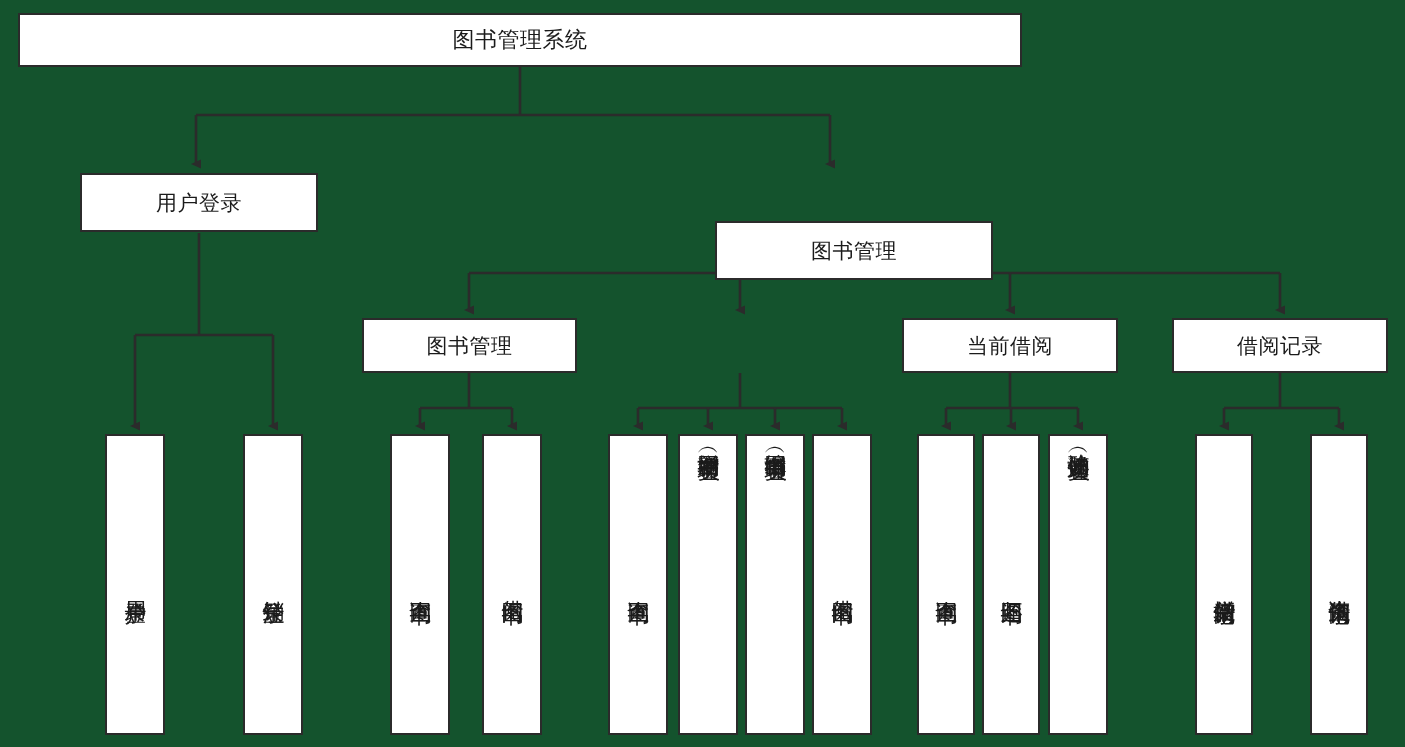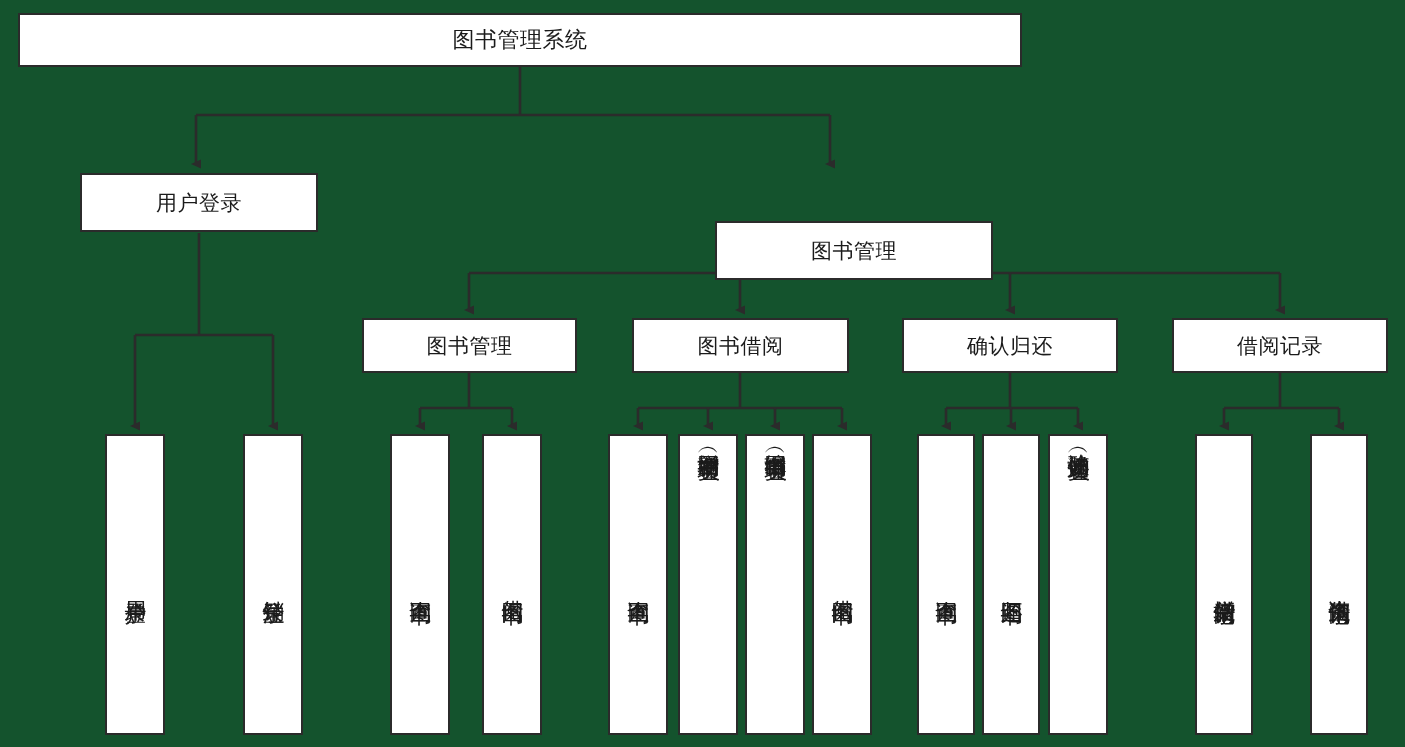--- a/index.html
+++ b/index.html
@@ -136,25 +136,22 @@
   <div class="node node-h" style="left:80px; top:173px; width:238px; height:59px;">
     <span class="node-label">用户登录</span>
   </div>
   <div class="node node-h" style="left:715px; top:173px; width:278px; height:59px;margin-top:48px;">
     <span class="node-label">图书管理</span>
   </div>
 
   <div class="node node-h" style="left:362px; top:318px; width:215px; height:55px;">
     <span class="node-label">图书管理</span>
   </div>
-  <div class="node node-h" style="left:632px; top:318px; width:217px; height:55px;">
-    <span class="node-label">图书借阅</span>
-  </div>
   <div class="node node-h" style="left:902px; top:318px; width:216px; height:55px;">
-    <span class="node-label">确认归还</span>
+    <span class="node-label">当前借阅</span>
   </div>
   <div class="node node-h" style="left:1172px; top:318px; width:216px; height:55px;">
     <span class="node-label">借阅记录</span>
   </div>
 
   <div class="node node-v v-center" style="left:105px; top:434px; width:60px; height:301px;">
     <span class="node-label">用户登录</span>
   </div>
   <div class="node node-v v-center" style="left:243px; top:434px; width:60px; height:301px;">
     <span class="node-label">注销登录</span>

